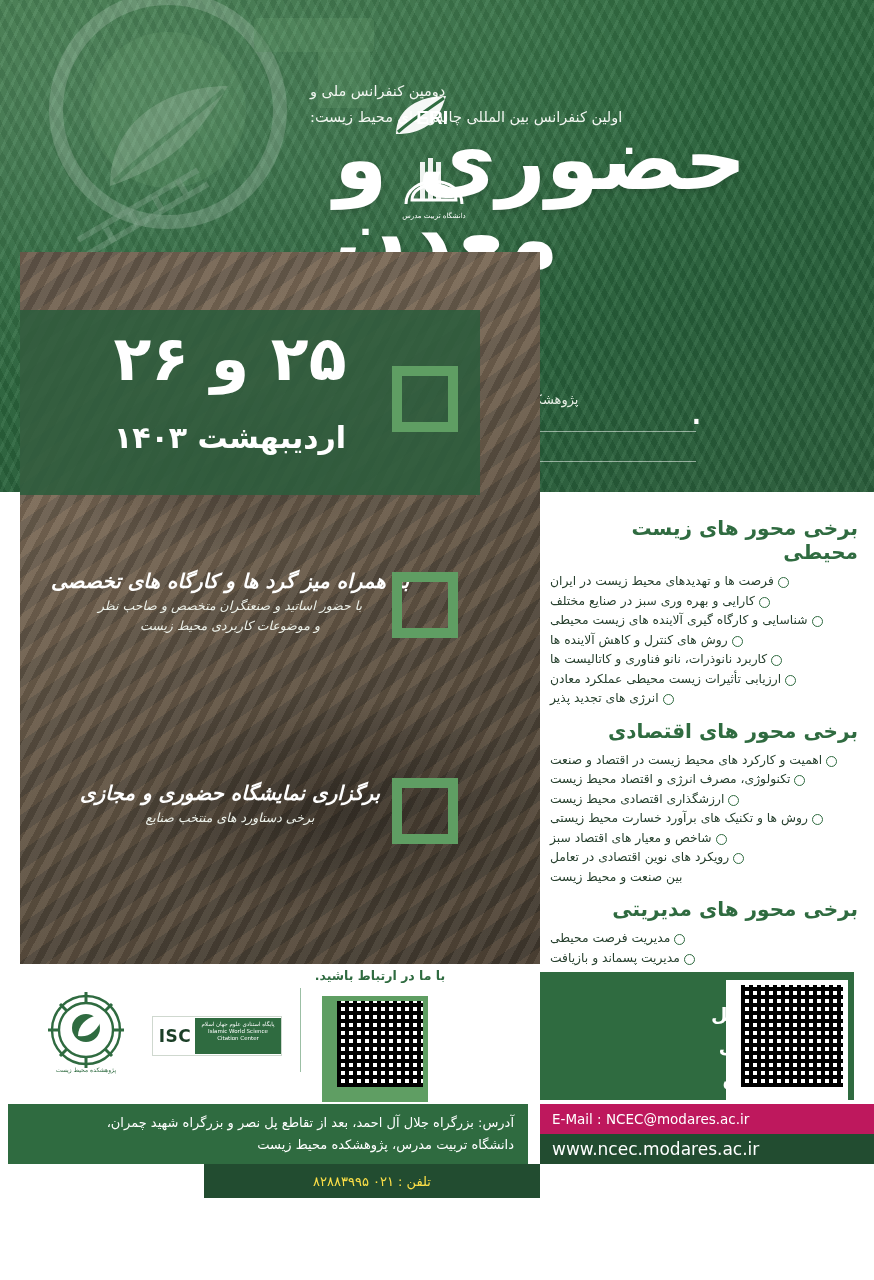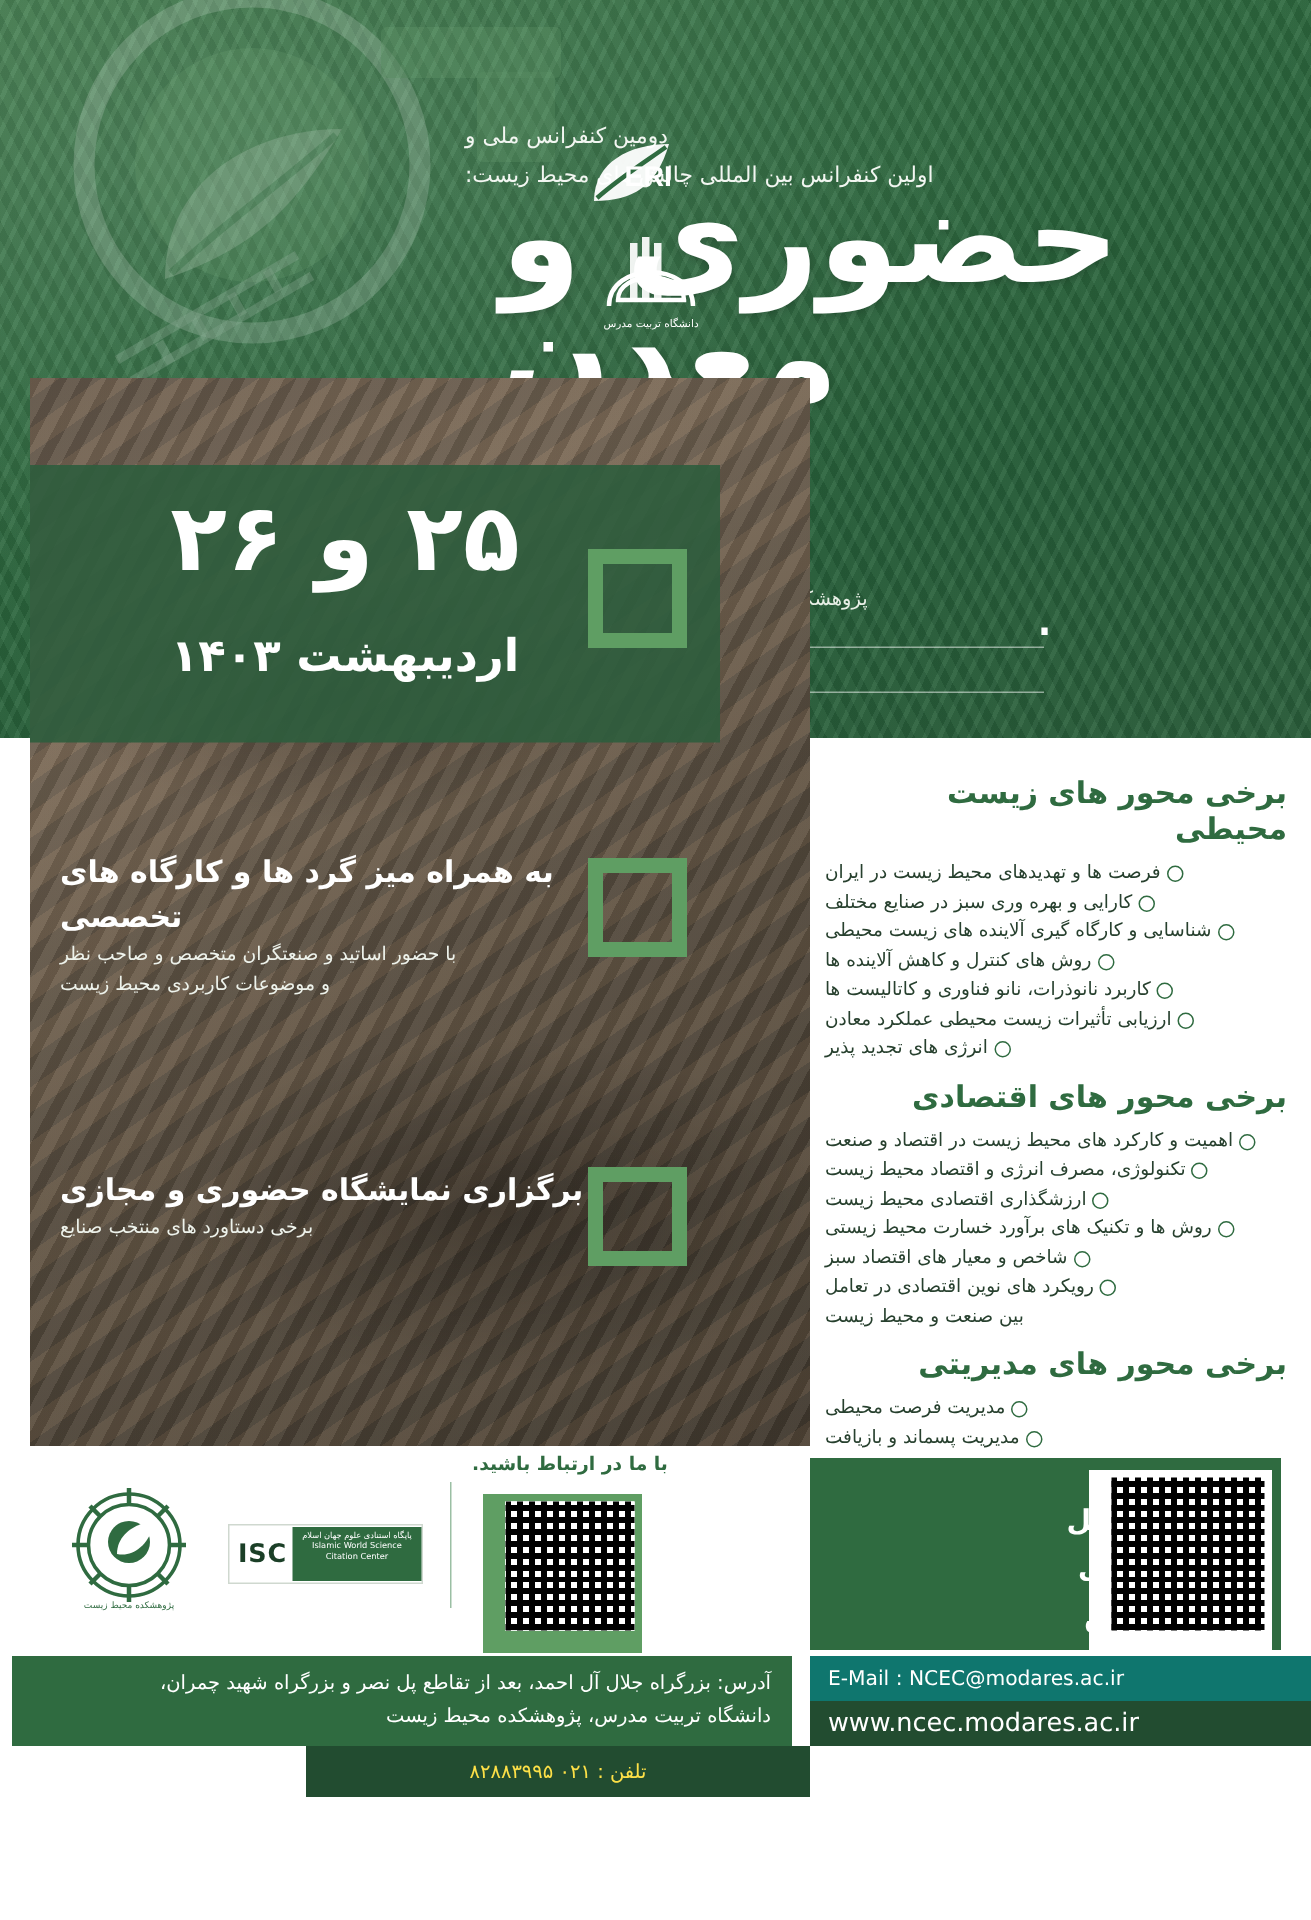--- a/index.html
+++ b/index.html
@@ -74,21 +74,21 @@
     font-size:62px;font-weight:bold;direction:rtl;
   }
   .date-sub{
     position:absolute;left:20px;top:420px;width:420px;text-align:center;color:#ffffff;
     font-size:30px;font-weight:bold;direction:rtl;
   }
   .sq-outline{
     position:absolute;border:10px solid #5f9e63;background:transparent;width:46px;height:46px;
   }
   
-  .feat{position:absolute;color:#ffffff;text-align:left;direction:rtl;}
+  .feat{position:absolute;color:#ffffff;text-align:center;direction:rtl;font-style:italic;}
   .feat .f-title{font-size:20px;font-weight:bold;line-height:30px;}
   .feat .f-sub{font-size:12.5px;line-height:20px;color:#eef3ec;}
   
   .topics{
     position:absolute;left:540px;top:492px;width:334px;height:472px;background:#ffffff;
   }
   .topics-inner{padding:14px 16px 0 10px;direction:rtl;text-align:right;}
   .t-head{
     color:#2f6b40;font-size:20px;font-weight:bold;margin:10px 0 8px 0;text-align:right;
   }
@@ -135,21 +135,21 @@
     padding:3px;box-sizing:border-box;text-align:center;overflow:hidden;
   }
   .isc-badge .isc-word{
     width:40px;text-align:center;font-size:17px;font-weight:bold;color:#1b3f27;letter-spacing:.5px;
   }
   .modares-seal{
     position:absolute;left:38px;top:988px;width:96px;height:86px;
   }
   
   .bar-email{
-    position:absolute;left:540px;top:1104px;width:334px;height:30px;background:#0f766e;
+    position:absolute;left:540px;top:1104px;width:334px;height:30px;background:#be185d;
     color:#fff;font-size:13.5px;display:flex;align-items:center;padding-right:10px;
     box-sizing:border-box;direction:ltr;justify-content:flex-start;padding-left:12px;
   }
   .bar-web{
     position:absolute;left:540px;top:1134px;width:334px;height:30px;background:#224c30;
     color:#fff;font-size:17px;display:flex;align-items:center;
     box-sizing:border-box;direction:ltr;padding-left:12px;
   }
   .bar-addr{
     position:absolute;left:8px;top:1104px;width:520px;height:60px;background:#2f6b40;

